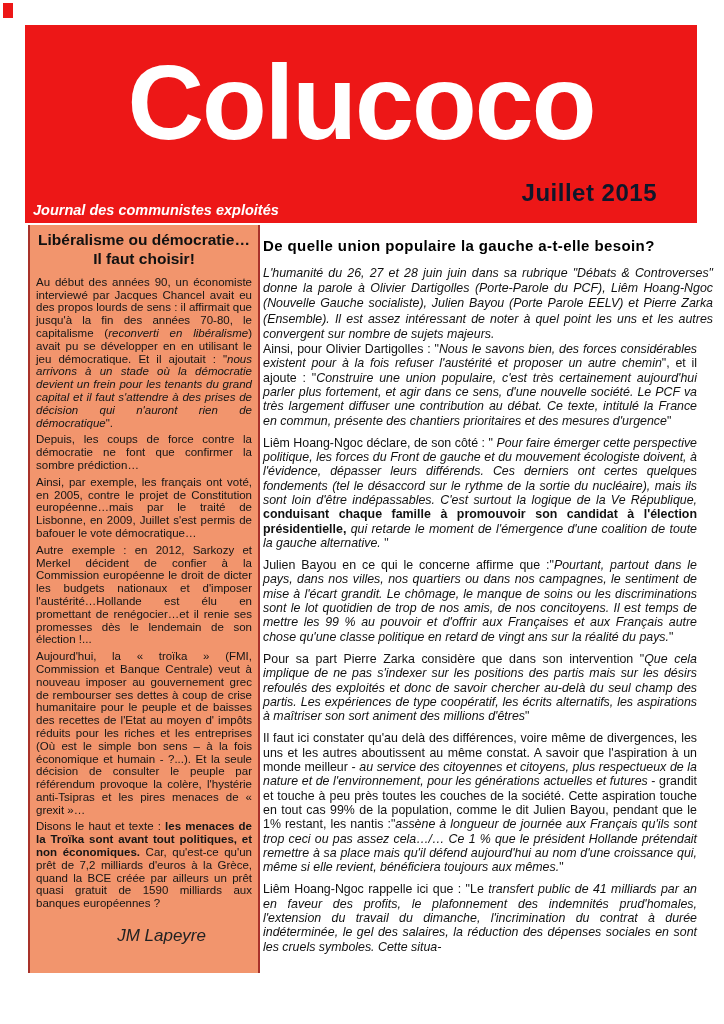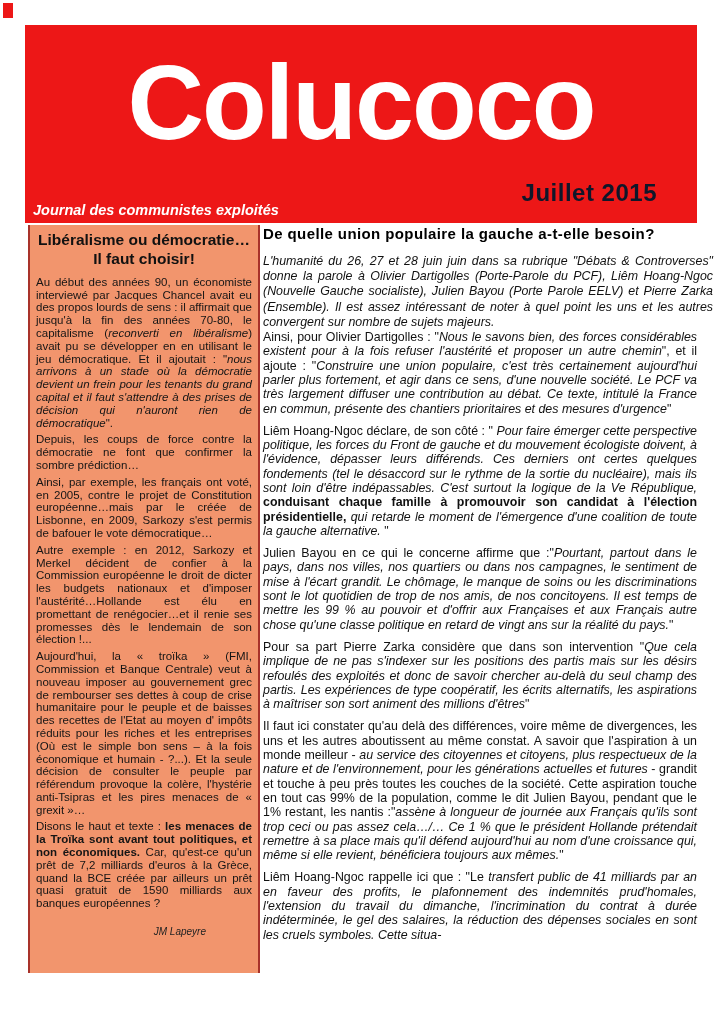--- a/index.html
+++ b/index.html
@@ -33,24 +33,24 @@
   }
   .left-title{
     margin:2px 0 7px 0;text-align:center;
     font-size:15.5px;font-weight:bold;line-height:1.22;color:#111111;
   }
   .left-body p.para{
     margin:0 0 4px 0;font-size:11.5px;line-height:12.8px;text-align:justify;
   }
   .signature{
     margin-top:16px;text-align:right;padding-right:46px;
-    font-style:italic;font-size:10px;color:#222222;
+    font-style:italic;font-size:17px;color:#222222;
   }
 
-  .right-column{position:absolute;left:263px;top:225px;width:450px;color:#111111;}
+  .right-column{position:absolute;left:263px;top:237px;width:450px;color:#111111;}
   .right-title{
     margin:0 0 12px 0;font-size:15px;font-weight:bold;letter-spacing:0.4px;
     white-space:nowrap;color:#000000;
   }
   .intro{
     margin:0 0 0 0;font-style:italic;font-size:12.4px;line-height:15.2px;
     text-align:justify;
   }
   .right-body p.para{
     margin:0 16px 8px 0;font-size:12.4px;line-height:14.3px;text-align:justify;
@@ -74,21 +74,21 @@
   </header>
 
   <aside class="left-column" style="background-color: rgb(242, 149, 109);">
     <h2 class="left-title">
       <span>Libéralisme ou démocratie…</span><br>
       <span>Il faut choisir!</span>
     </h2>
     <div class="left-body">
         <p class="para"><span class="seg-n">Au début des années 90, un économiste interviewé par Jacques Chancel avait eu des propos lourds de sens : il affirmait que jusqu'à la fin des années 70-80, le capitalisme (</span><span class="seg-i">reconverti en libéralisme</span><span class="seg-n">) avait pu se développer en en utilisant le jeu démocratique. Et il ajoutait : "</span><span class="seg-i">nous arrivons à un stade où la démocratie devient un frein pour les tenants du grand capital et il faut s'attendre à des prises de décision qui n'auront rien de démocratique</span><span class="seg-n">".</span></p>
         <p class="para"><span class="seg-n">Depuis, les coups de force contre la démocratie ne font que confirmer la sombre prédiction…</span></p>
-        <p class="para"><span class="seg-n">Ainsi, par exemple, les français ont voté, en 2005, contre le projet de Constitution européenne…mais par le créée de Lisbonne, en 2009, Sarkozy s'est permis de bafouer le vote démocratique…</span></p>
+        <p class="para"><span class="seg-n">Ainsi, par exemple, les français ont voté, en 2005, contre le projet de Constitution européenne…mais par le traité de Lisbonne, en 2009, Juillet s'est permis de bafouer le vote démocratique…</span></p>
         <p class="para"><span class="seg-n">Autre exemple : en 2012, Sarkozy et Merkel décident de confier à la Commission européenne le droit de dicter les budgets nationaux et d'imposer l'austérité…Hollande est élu en promettant de renégocier…et il renie ses promesses dès le lendemain de son élection !...</span></p>
         <p class="para"><span class="seg-n">Aujourd'hui, la « troïka » (FMI, Commission et Banque Centrale) veut à nouveau imposer au gouvernement grec de rembourser ses dettes à coup de crise humanitaire pour le peuple et de baisses des recettes de l'Etat au moyen d' impôts réduits pour les riches et les entreprises (Où est le simple bon sens – à la fois économique et humain - ?...). Et la seule décision de consulter le peuple par référendum provoque la colère, l'hystérie anti-Tsipras et les pires menaces de « grexit »…</span></p>
         <p class="para"><span class="seg-n">Disons le haut et texte : </span><span class="seg-b">les menaces de la Troïka sont avant tout politiques, et non économiques.</span><span class="seg-n">  Car, qu'est-ce qu'un prêt de 7,2 milliards d'euros à la Grèce, quand la BCE créée par ailleurs un prêt quasi gratuit de 1590 milliards aux banques européennes ?</span></p>
       </div>
     <div class="signature">JM Lapeyre</div>
   </aside>
 
   <main class="right-column">
     <h2 class="right-title">De quelle union populaire la gauche a-t-elle besoin?</h2>
     <p class="intro">L'humanité du 26, 27 et 28 juin juin dans sa rubrique "Débats &amp; Controverses" donne la parole à Olivier Dartigolles (Porte-Parole du PCF), Liêm Hoang-Ngoc (Nouvelle Gauche socialiste), Julien Bayou (Porte Parole EELV) et Pierre Zarka (Ensemble). Il est assez intéressant de noter à quel point les uns et les autres convergent sur nombre de sujets majeurs.</p>

